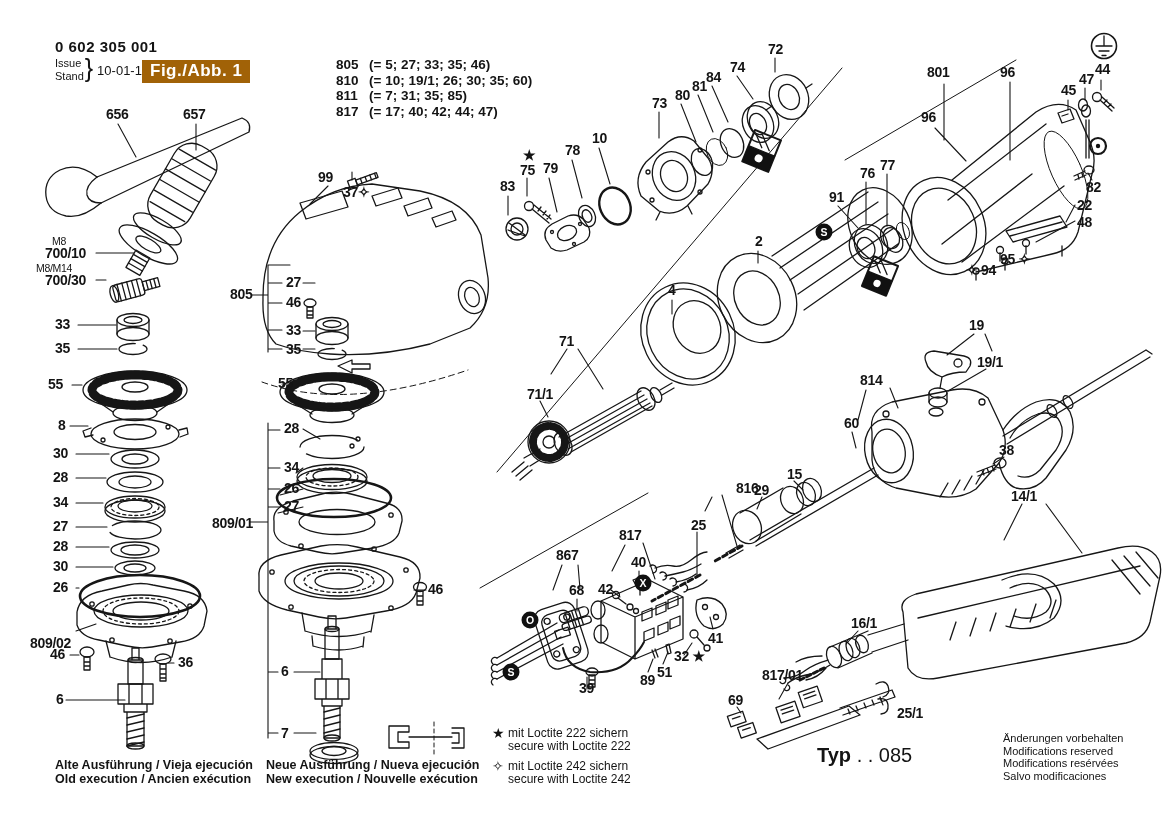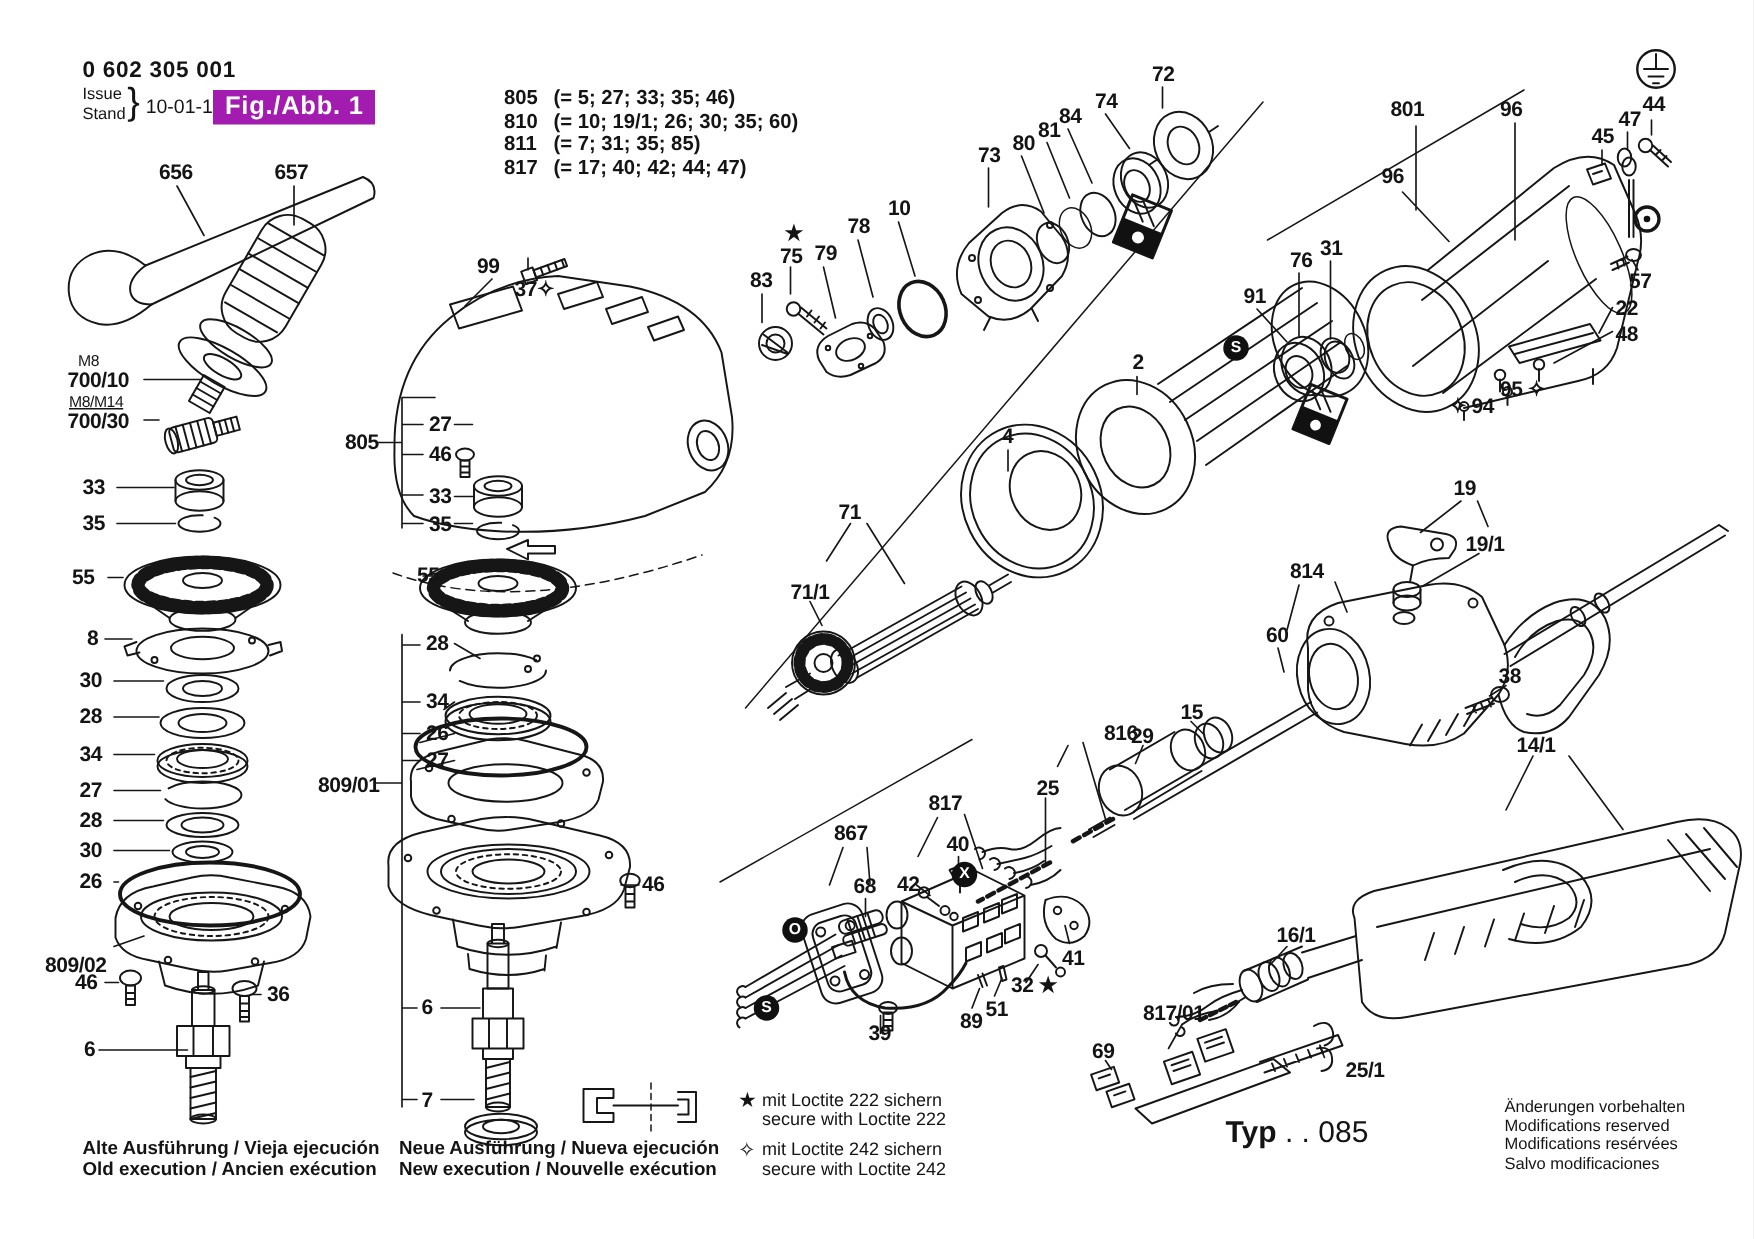--- a/index.html
+++ b/index.html
@@ -10,21 +10,21 @@
   .part-label{position:absolute;font-weight:bold;font-size:14px;letter-spacing:-0.3px;white-space:pre;line-height:1}
   .part-label.small{font-weight:normal;font-size:10.5px}
   .badge{position:absolute;width:17px;height:17px;border-radius:50%;background:#101010;color:#fff;
          font-size:10.5px;font-weight:bold;display:flex;align-items:center;justify-content:center;
          transform:translate(-50%,-50%);line-height:1}
   .hdr-num{position:absolute;left:55px;top:38px;font-size:15px;font-weight:bold;letter-spacing:0.5px}
   .hdr-issue{position:absolute;left:55px;top:57px;display:flex;align-items:center;gap:1px}
   .issue-words{font-size:11px;line-height:1.15}
   .brace{font-size:25px;font-weight:300;margin-top:-3px}
   .issue-date{font-size:13px;margin-left:3px}
-  .fig-box{position:absolute;left:142px;top:60px;background:#a21caf;color:#fff;font-size:17px;
+  .fig-box{position:absolute;left:142px;top:60px;background:#a16207;color:#fff;font-size:17px;
            font-weight:bold;padding:1px 8px 2px 8px;letter-spacing:0.5px}
   .groups{position:absolute;left:336px;top:57px;font-size:13.5px;font-weight:bold;line-height:15.5px}
   .group-row{display:flex}
   .group-code{width:33px}
   .loctite{position:absolute;left:492px;top:727px;font-size:12px;line-height:13px}
   .loctite-entry{display:flex;margin-bottom:7px}
   .loctite-star{font-size:14px;width:16px;line-height:13px}
   .exec-note{position:absolute;font-size:12.5px;font-weight:bold;line-height:14px}
   .rights{position:absolute;left:1003px;top:732px;font-size:11px;line-height:12.5px}
   .typ{position:absolute;left:817px;top:744px;font-size:20px}
@@ -445,21 +445,21 @@
         <span class="group-code">817</span>
         <span>(= 17; 40; 42; 44; 47)</span>
       </div>
     </div>
 
   <div id="labels">
       <div class="part-label" style="left: 106px; top: 107px;">656</div>
       <div class="part-label" style="left: 183px; top: 107px;">657</div>
       <div class="part-label small" style="left: 52px; top: 236px;">M8</div>
       <div class="part-label" style="left: 45px; top: 246px;">700/10</div>
-      <div class="part-label small" style="left: 46px; top: 263px; text-decoration: underline;">M8/M14</div>
+      <div class="part-label small" style="left: 36px; top: 263px;">M8/M14</div>
       <div class="part-label" style="left: 45px; top: 273px;">700/30</div>
       <div class="part-label" style="left: 55px; top: 317px;">33</div>
       <div class="part-label" style="left: 55px; top: 341px;">35</div>
       <div class="part-label" style="left: 48px; top: 377px;">55</div>
       <div class="part-label" style="left: 58px; top: 418px;">8</div>
       <div class="part-label" style="left: 53px; top: 446px;">30</div>
       <div class="part-label" style="left: 53px; top: 470px;">28</div>
       <div class="part-label" style="left: 53px; top: 495px;">34</div>
       <div class="part-label" style="left: 53px; top: 519px;">27</div>
       <div class="part-label" style="left: 53px; top: 539px;">28</div>
@@ -496,28 +496,28 @@
       <div class="part-label" style="left: 692px; top: 79px;">81</div>
       <div class="part-label" style="left: 706px; top: 70px;">84</div>
       <div class="part-label" style="left: 730px; top: 60px;">74</div>
       <div class="part-label" style="left: 768px; top: 42px;">72</div>
       <div class="part-label" style="left: 755px; top: 234px;">2</div>
       <div class="part-label" style="left: 668px; top: 283px;">4</div>
       <div class="part-label" style="left: 559px; top: 334px;">71</div>
       <div class="part-label" style="left: 527px; top: 387px;">71/1</div>
       <div class="part-label" style="left: 829px; top: 190px;">91</div>
       <div class="part-label" style="left: 860px; top: 166px;">76</div>
-      <div class="part-label" style="left: 880px; top: 158px;">31</div>
+      <div class="part-label" style="left: 880px; top: 158px;">77</div>
       <div class="part-label" style="left: 927px; top: 65px;">801</div>
       <div class="part-label" style="left: 1000px; top: 65px;">96</div>
       <div class="part-label" style="left: 921px; top: 110px;">96</div>
       <div class="part-label" style="left: 1061px; top: 83px;">45</div>
       <div class="part-label" style="left: 1079px; top: 72px;">47</div>
       <div class="part-label" style="left: 1095px; top: 62px;">44</div>
-      <div class="part-label" style="left: 1086px; top: 180px;">57</div>
+      <div class="part-label" style="left: 1086px; top: 180px;">82</div>
       <div class="part-label" style="left: 1077px; top: 198px;">22</div>
       <div class="part-label" style="left: 1077px; top: 215px;">48</div>
       <div class="part-label" style="left: 966px; top: 263px;">✧ 94</div>
       <div class="part-label" style="left: 1000px; top: 252px;">95 ✧</div>
       <div class="part-label" style="left: 969px; top: 318px;">19</div>
       <div class="part-label" style="left: 977px; top: 355px;">19/1</div>
       <div class="part-label" style="left: 860px; top: 373px;">814</div>
       <div class="part-label" style="left: 844px; top: 416px;">60</div>
       <div class="part-label" style="left: 999px; top: 443px;">38</div>
       <div class="part-label" style="left: 1011px; top: 489px;">14/1</div>

